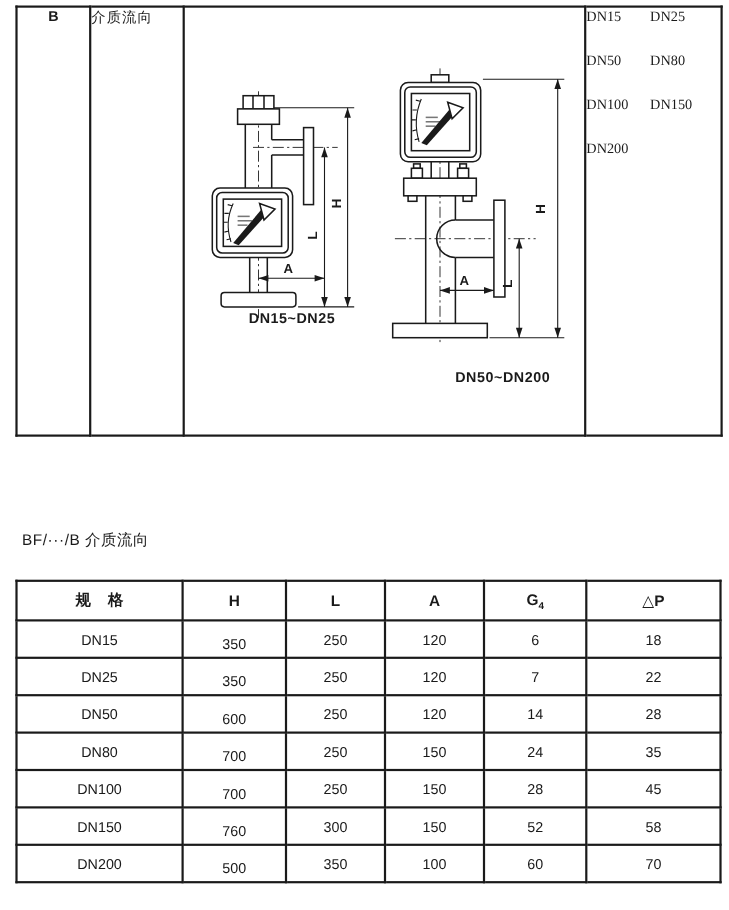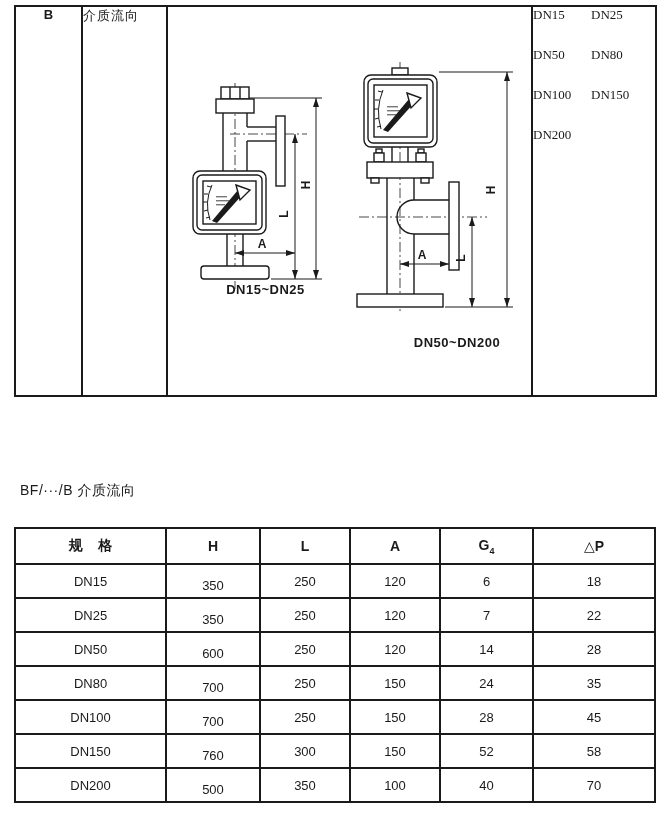--- a/index.html
+++ b/index.html
@@ -259,17 +259,17 @@
     <td>300</td>
     <td>150</td>
     <td>52</td>
     <td>58</td>
   </tr>
   <tr>
     <td>DN200</td>
     <td><span class="drop">500</span></td>
     <td>350</td>
     <td>100</td>
-    <td>40</td>
+    <td>60</td>
     <td>70</td>
   </tr>
 </tbody>
   </table>
 
 </body></html>

